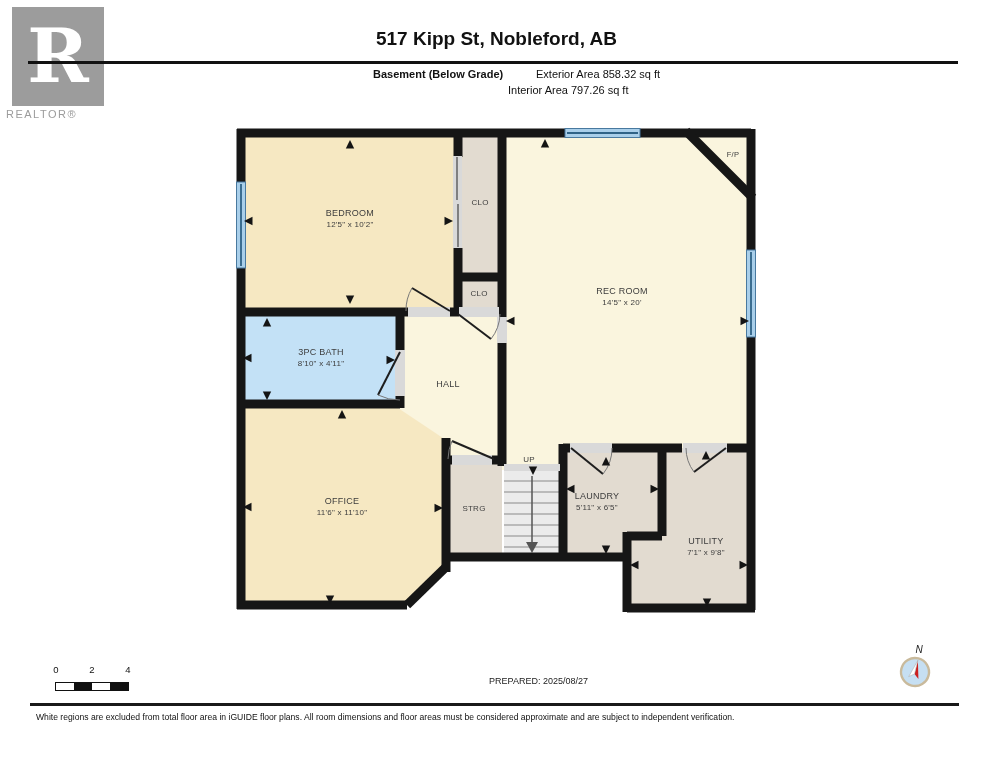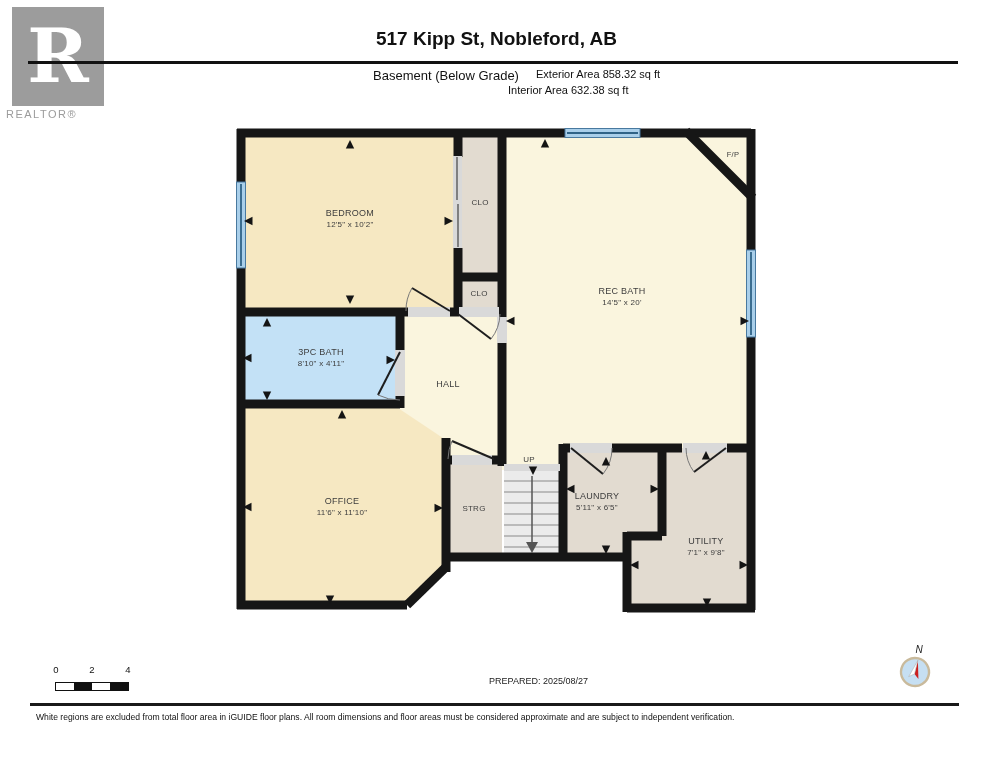--- a/index.html
+++ b/index.html
@@ -7,21 +7,21 @@
         font-family:"Liberation Sans",sans-serif;}
   
   .logo-box{position:absolute;left:12px;top:7px;width:92px;height:99px;background:#9C9C9C;
             text-align:center;}
   .logo-box .r{font-family:"DejaVu Serif",serif;font-weight:bold;font-size:74px;line-height:99px;color:#fff;}
   .brand{position:absolute;left:6px;top:108px;width:116px;font-size:11px;color:#9C9C9C;
          letter-spacing:1.5px;}
   .title{position:absolute;left:0;top:28px;width:100%;text-align:center;font-size:19px;
          font-weight:bold;color:#111;}
   .rule-top{position:absolute;left:28px;top:61px;width:930px;height:2.5px;background:#111;}
-  .floor-label{position:absolute;left:373px;top:68px;font-size:13px;font-weight:normal;color:#111;}
+  .floor-label{position:absolute;left:373px;top:68px;font-size:11px;font-weight:bold;color:#111;}
   .area-ext{position:absolute;left:508px;top:68px;font-size:11px;color:#111;padding-left:28px;}
   .area-int{position:absolute;left:508px;top:84px;font-size:11px;color:#111;}
   
   .plan-svg{position:absolute;left:0;top:0;}
   .lbl{position:absolute;transform:translate(-50%,-50%);text-align:center;font-size:9px;
        color:#3d3d3d;letter-spacing:.25px;line-height:1.3;white-space:nowrap;}
   .lbl .dims{display:block;font-size:8px;}
   .lbl.small{font-size:8px;}
   .lbl.tiny{font-size:7.5px;}
   
@@ -41,21 +41,21 @@
 <div class="page">
 
   <div class="logo-box">
     <div class="r">R</div>
   </div>
   <div class="brand">REALTOR®</div>
   <div class="title">517 Kipp St, Nobleford, AB</div>
   <div class="rule-top"></div>
   <div class="floor-label">Basement (Below Grade)</div>
   <div class="area-ext">Exterior Area 858.32 sq ft</div>
-  <div class="area-int">Interior Area 632.38 sq ft</div>
+  <div class="area-int">Interior Area 797.26 sq ft</div>
 
   <svg class="plan-svg" width="993" height="768" viewBox="0 0 993 768">
     <defs>
       <path id="dimarrow" d="M0,-5 L-4.2,3.5 L4.2,3.5 Z" fill="#141414"></path>
     </defs>
 
     <g>
       <rect x="241" y="133" width="217" height="179" fill="#F6E8C2"></rect>
       <rect x="458" y="133" width="44" height="144" fill="#E2DBD0"></rect>
       <rect x="458" y="277" width="44" height="35" fill="#E2DBD0"></rect>
@@ -186,21 +186,21 @@
     <span>BEDROOM</span>
     <span class="dims">12'5" x 10'2"</span>
   </div>
   <div class="lbl small" style="left:480px;top:203px">
     <span>CLO</span>
   </div>
   <div class="lbl small" style="left:479px;top:294px">
     <span>CLO</span>
   </div>
   <div class="lbl" style="left:622px;top:297px">
-    <span>REC BATH</span>
+    <span>REC ROOM</span>
     <span class="dims">14'5" x 20'</span>
   </div>
   <div class="lbl tiny" style="left:733px;top:155px">
     <span>F/P</span>
   </div>
   <div class="lbl" style="left:321px;top:358px">
     <span>3PC BATH</span>
     <span class="dims">8'10" x 4'11"</span>
   </div>
   <div class="lbl" style="left:448px;top:385px">

